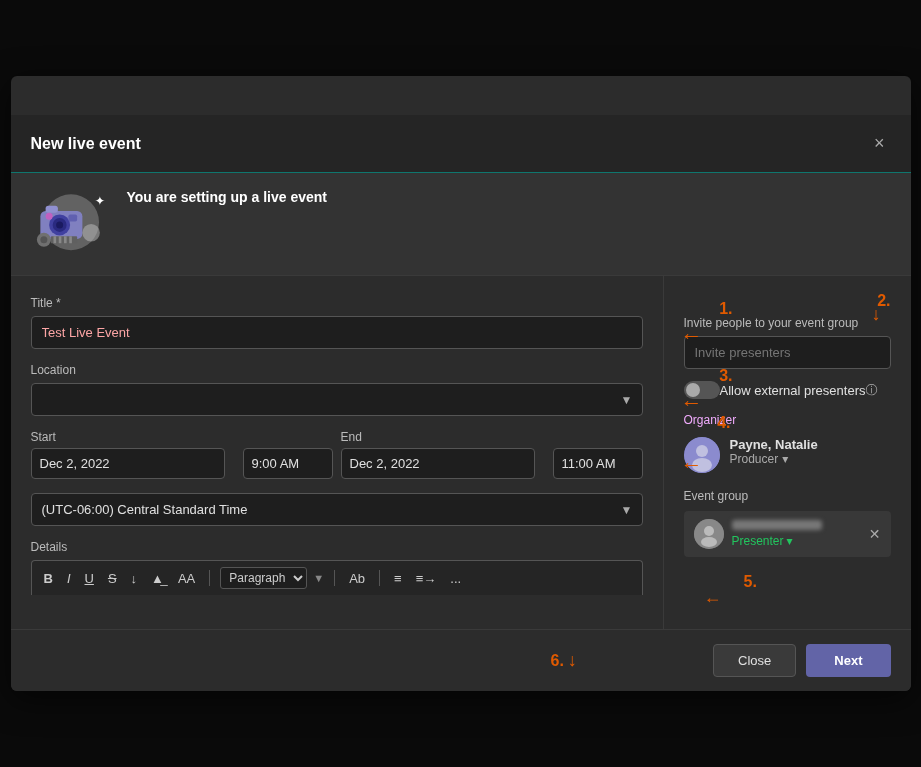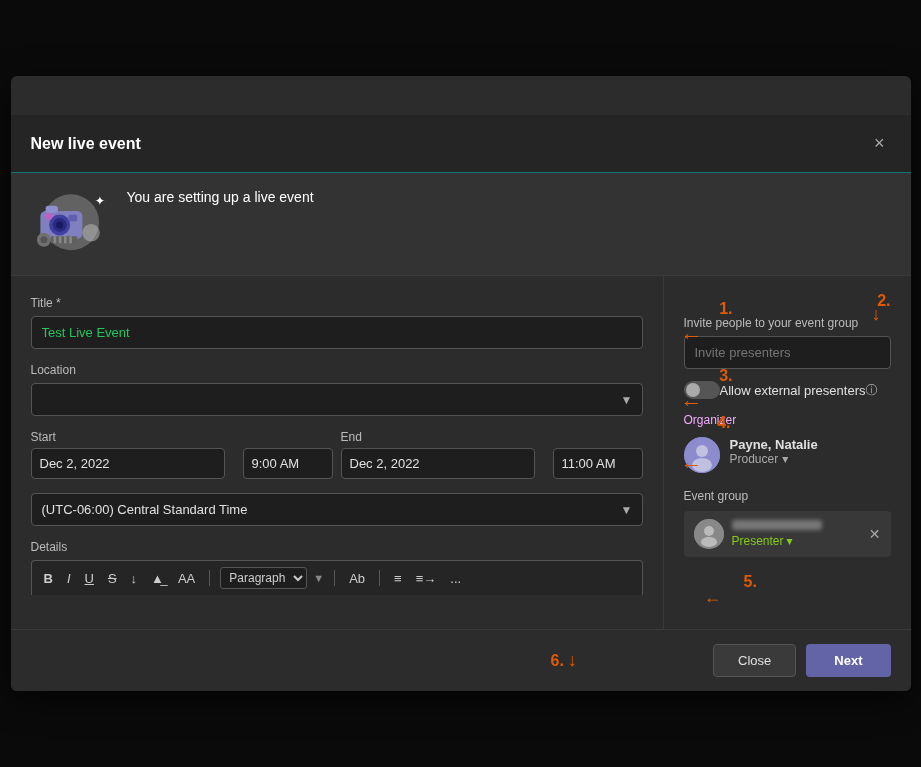--- a/index.html
+++ b/index.html
@@ -66,21 +66,21 @@
       height: 70px;
       flex-shrink: 0;
       position: relative;
     }
     .banner-icon svg {
       width: 100%;
       height: 100%;
     }
     .banner-text h3 {
       font-size: 14px;
-      font-weight: 400;
+      font-weight: 700;
       color: #ffffff;
       margin-bottom: 6px;
     }
     .banner-text p {
       font-size: 12.5px;
       color: #ccc;
       line-height: 1.5;
     }
     .banner-text a {
       color: #6eb4f7;
@@ -106,21 +106,21 @@
       color: #bbb;
       margin-bottom: 6px;
       display: block;
     }
 
     .text-input {
       width: 100%;
       background: #1e1e1e;
       border: 1px solid #555;
       border-radius: 4px;
-      color: #22c55e;
+      color: #fca5a5;
       font-size: 13px;
       padding: 8px 10px;
       outline: none;
     }
 
     .field-group { margin-bottom: 14px; }
 
     .location-input-wrapper {
       position: relative;
     }
@@ -369,21 +369,21 @@
     }
     .presenter-avatar {
       width: 30px;
       height: 30px;
       border-radius: 50%;
       background: #666;
       flex-shrink: 0;
     }
     .presenter-role {
       font-size: 12px;
-      color: #84cc16;
+      color: #22c55e;
       display: flex;
       align-items: center;
       gap: 3px;
       cursor: pointer;
       margin-top: 2px;
     }
     .presenter-close {
       background: none;
       border: none;
       color: #aaa;

